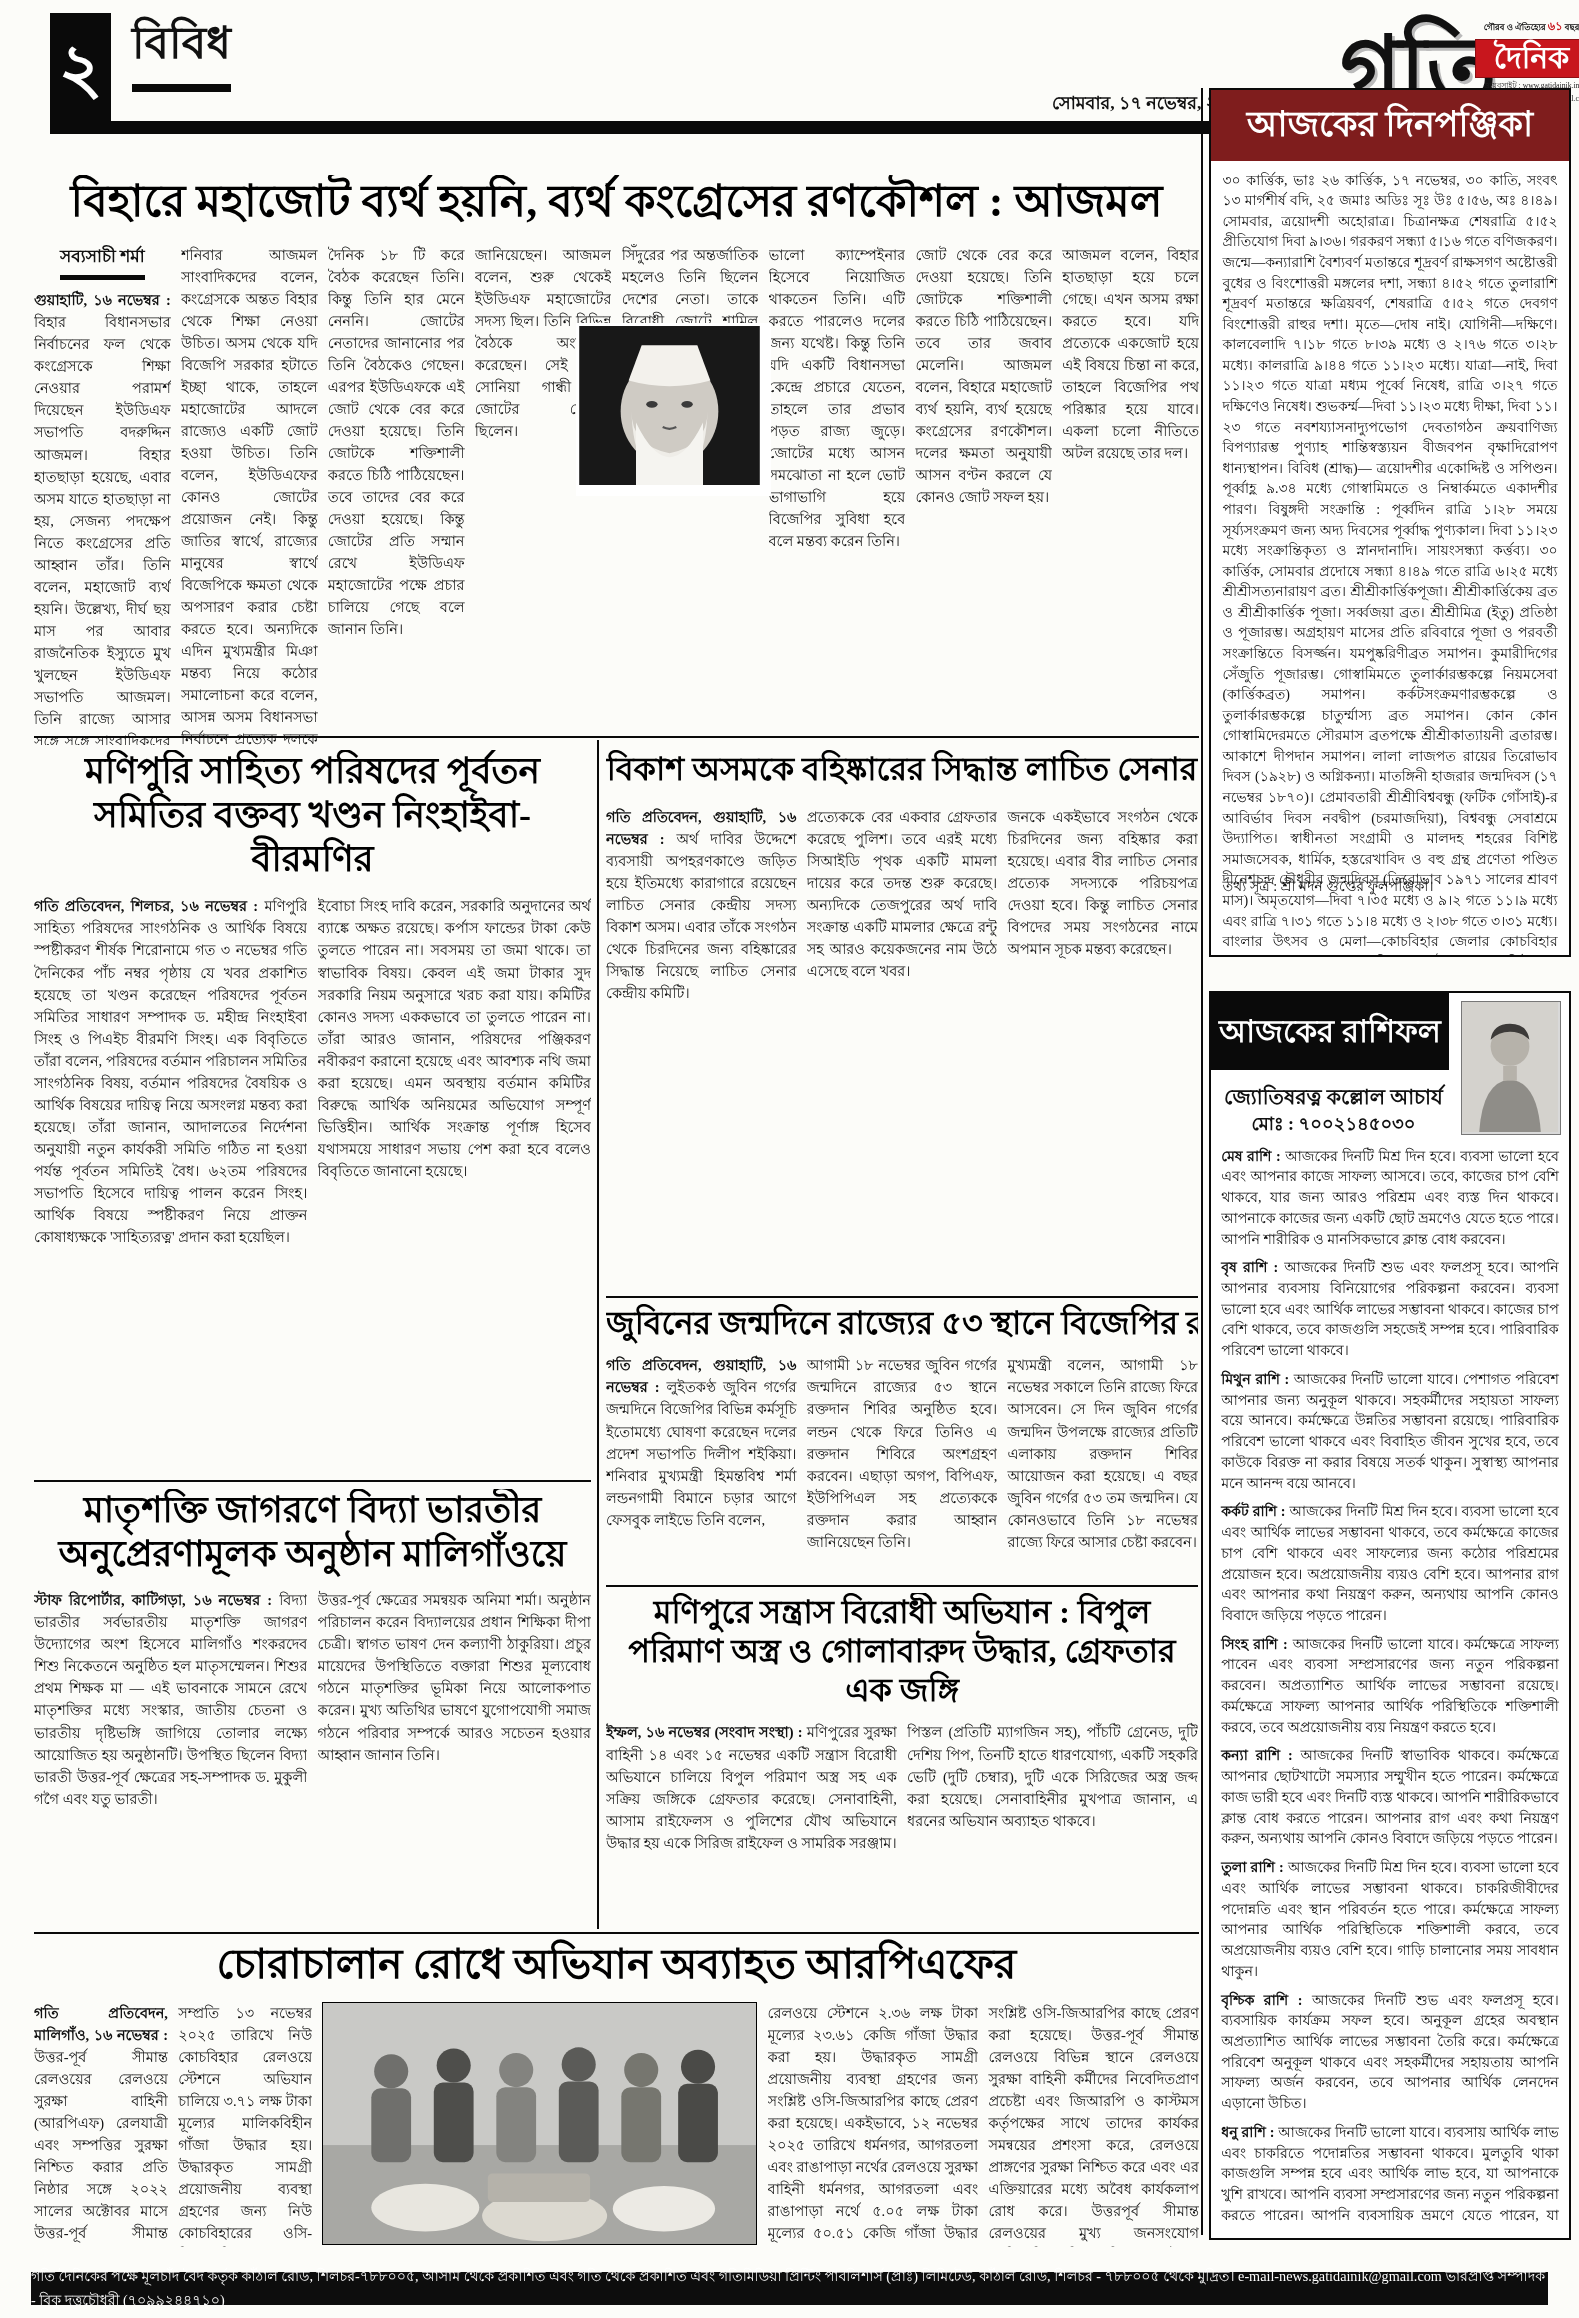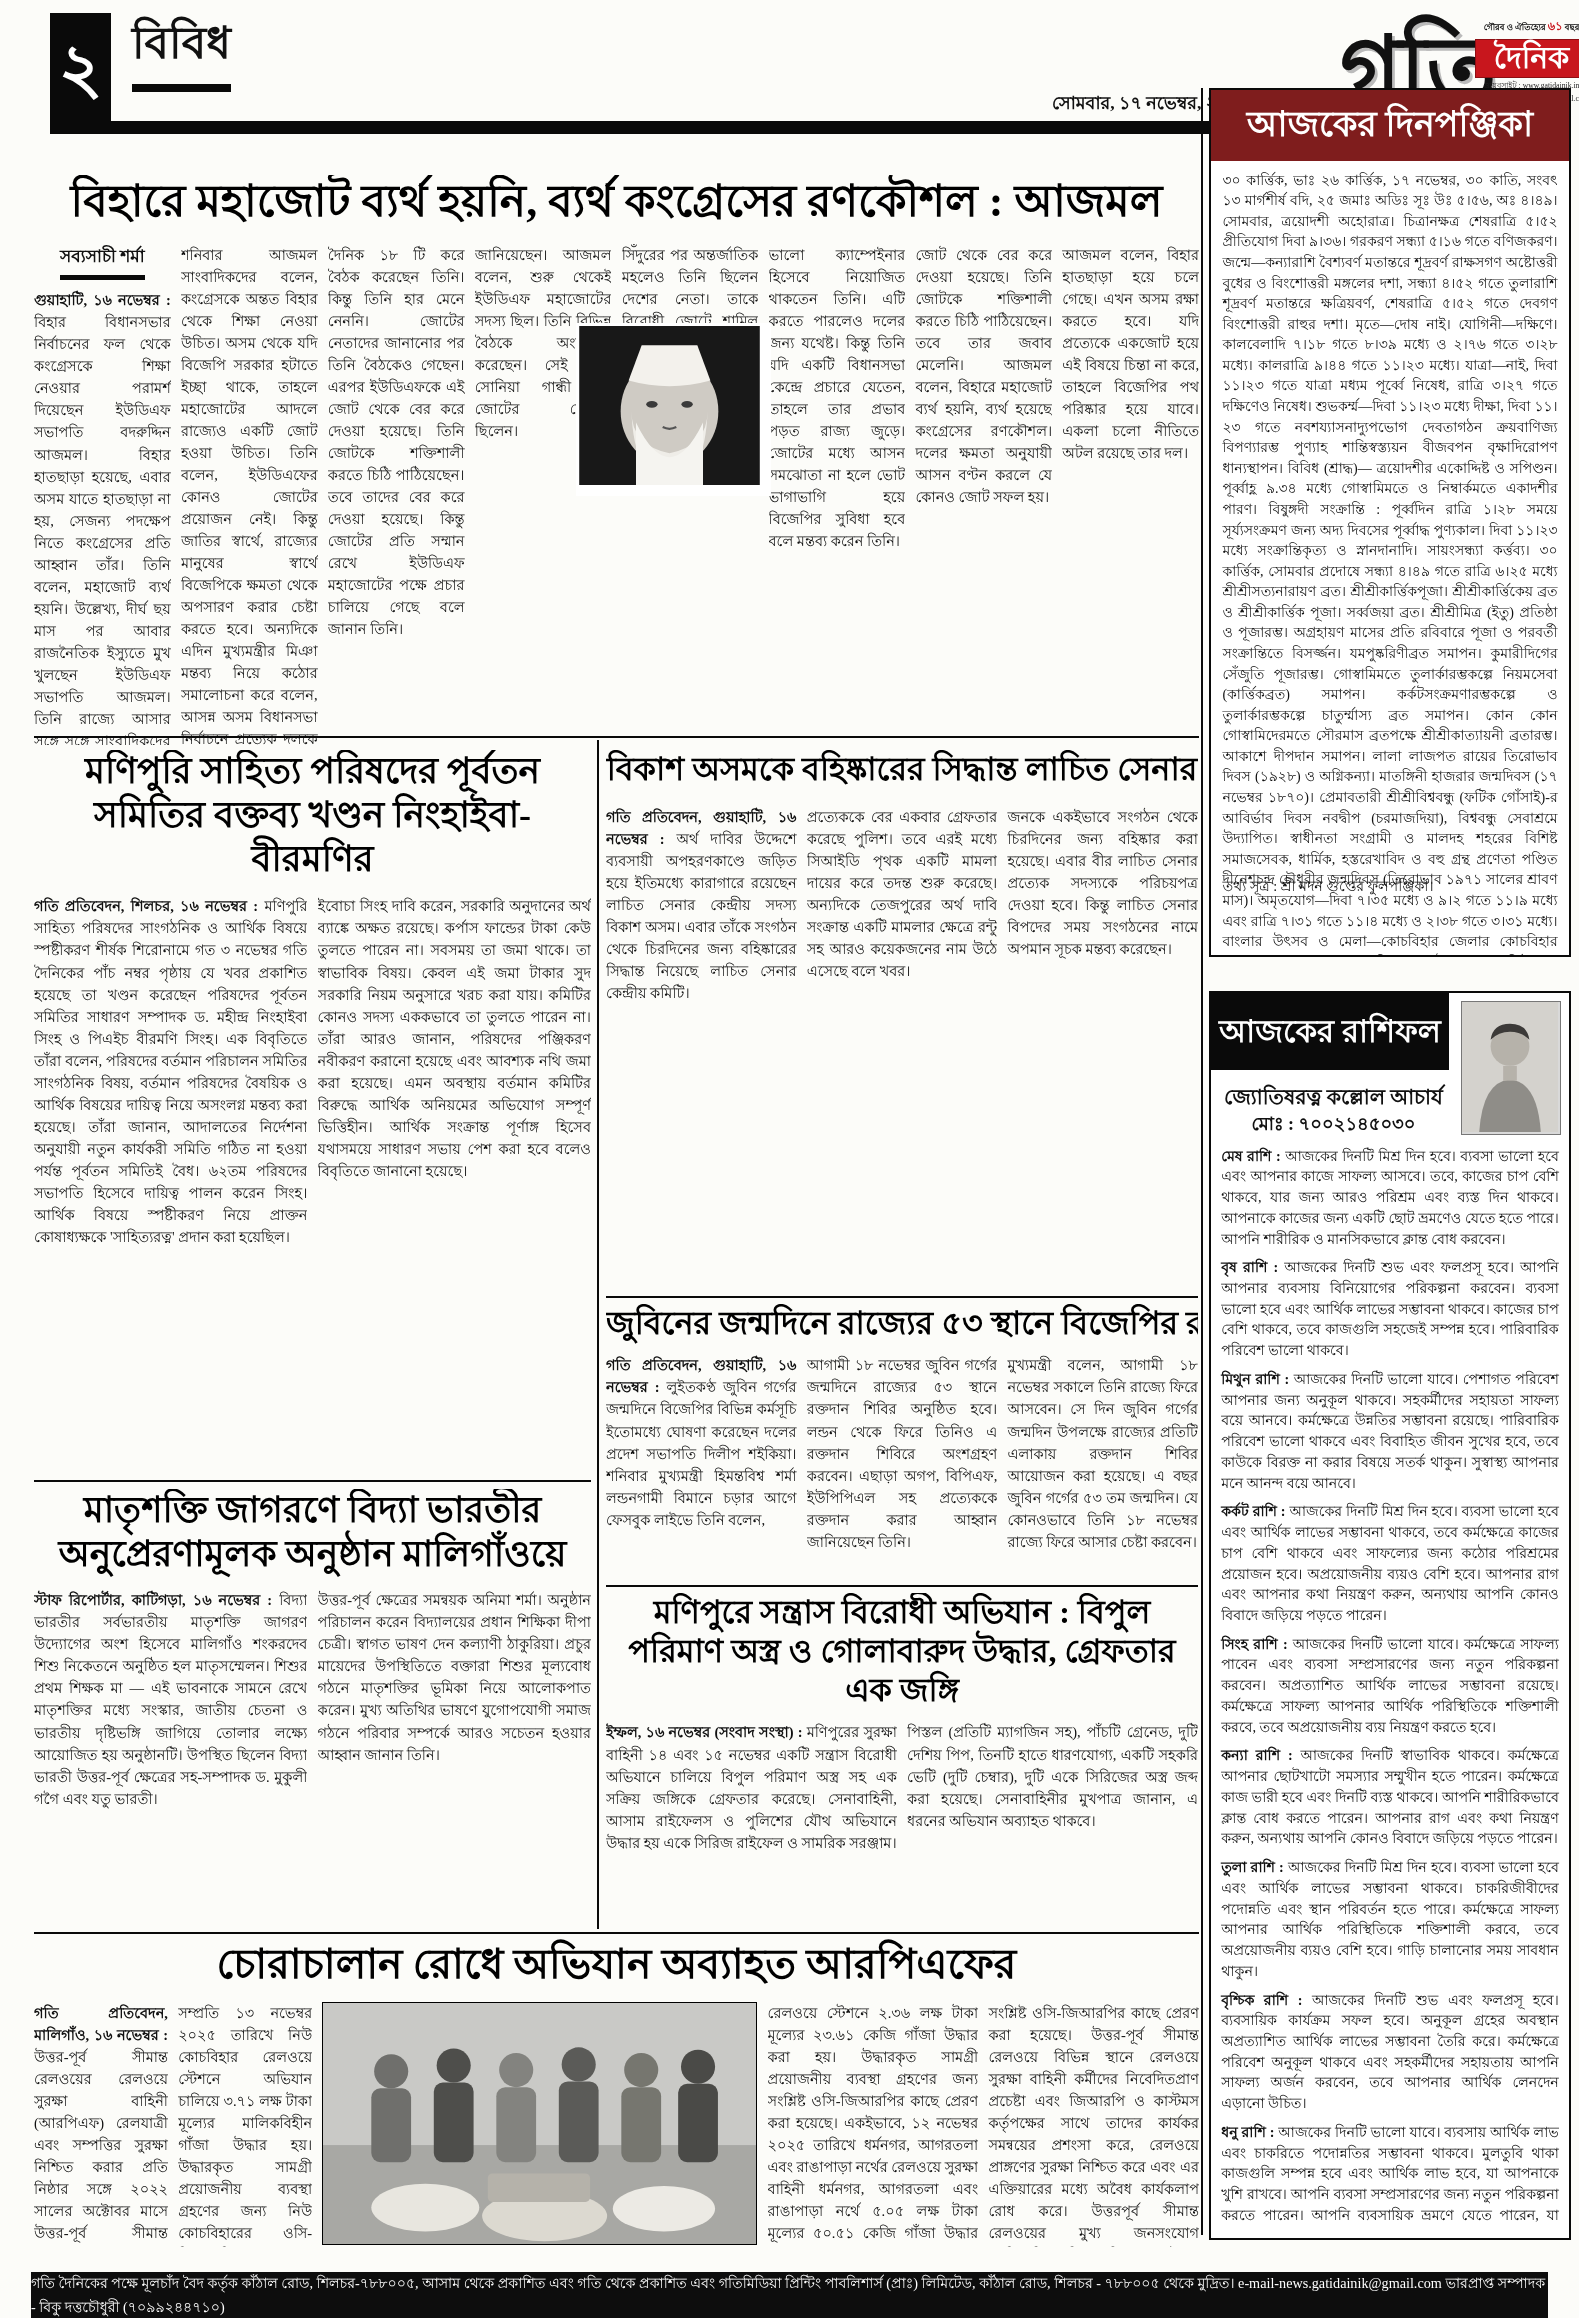--- a/index.html
+++ b/index.html
@@ -41,21 +41,21 @@
   .rashi-head{position:absolute;left:0;top:0;width:238px;height:77px;background:#0a0a0a;color:#fff;
         font-weight:bold;font-size:31px;text-align:center;line-height:77px;}
   .astro-photo{position:absolute;right:8px;top:8px;width:98px;height:132px;border:1.1px solid #777;background:#d9d9d9;}
   .astro-name{position:absolute;left:0;top:89px;width:245px;text-align:center;font-size:20.5px;font-weight:bold;}
   .astro-phone{position:absolute;left:0;top:117px;width:245px;text-align:center;font-size:18px;font-weight:bold;}
   .rashi-body{padding:4.6px 10.2px 9px;font-size:14.2px;line-height:1.46;text-align:justify;}
   .rashi-body p{margin:0 0 8px;}
   .rsign{font-weight:bold;}
   .photo-frame{border:1.7px solid #000;}
   
-  .footer-bar{position:absolute;left:31px;top:2272px;width:1517px;height:47px;background:#0d0d0d;color:#fff;
+  .footer-bar{position:absolute;left:31px;top:2272px;width:1517px;height:33px;background:#0d0d0d;color:#fff;
       display:flex;align-items:center;justify-content:center;font-size:14.2px;}
   .lead-photo{position:absolute;left:576px;top:323px;width:188px;height:166px;background:#fff;padding:3.4px;}
 </style>
 </head>
 <body>
 
 <div class="page">
 
   <div class="pagenum-box">২</div>
   <div class="section-name">বিবিধ</div>

